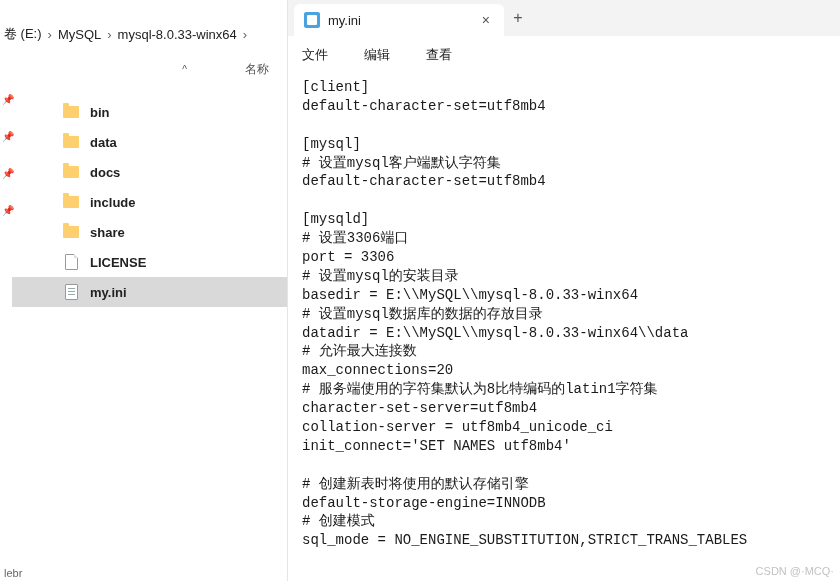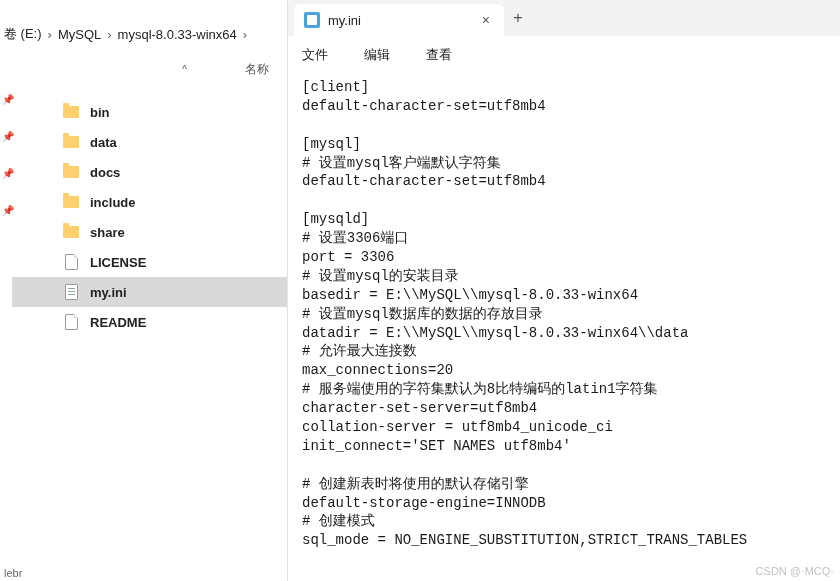--- a/index.html
+++ b/index.html
@@ -108,26 +108,20 @@
           <span class="file-icon"></span>
         </span>
         <span class="file-label">LICENSE</span>
       </div>
       <div class="file-row selected">
         <span class="icon-slot">
           <span class="ini-icon"></span>
         </span>
         <span class="file-label">my.ini</span>
       </div>
-      <div class="file-row">
-        <span class="icon-slot">
-          <span class="file-icon"></span>
-        </span>
-        <span class="file-label">README</span>
-      </div>
     </div>
 
   <div class="sidebar-label">lebr</div>
 </div>
 
 <div class="right-panel">
   <div class="tab-bar">
     <div class="tab">
       <span class="tab-icon-notepad"></span>
       <span class="tab-title">my.ini</span>

